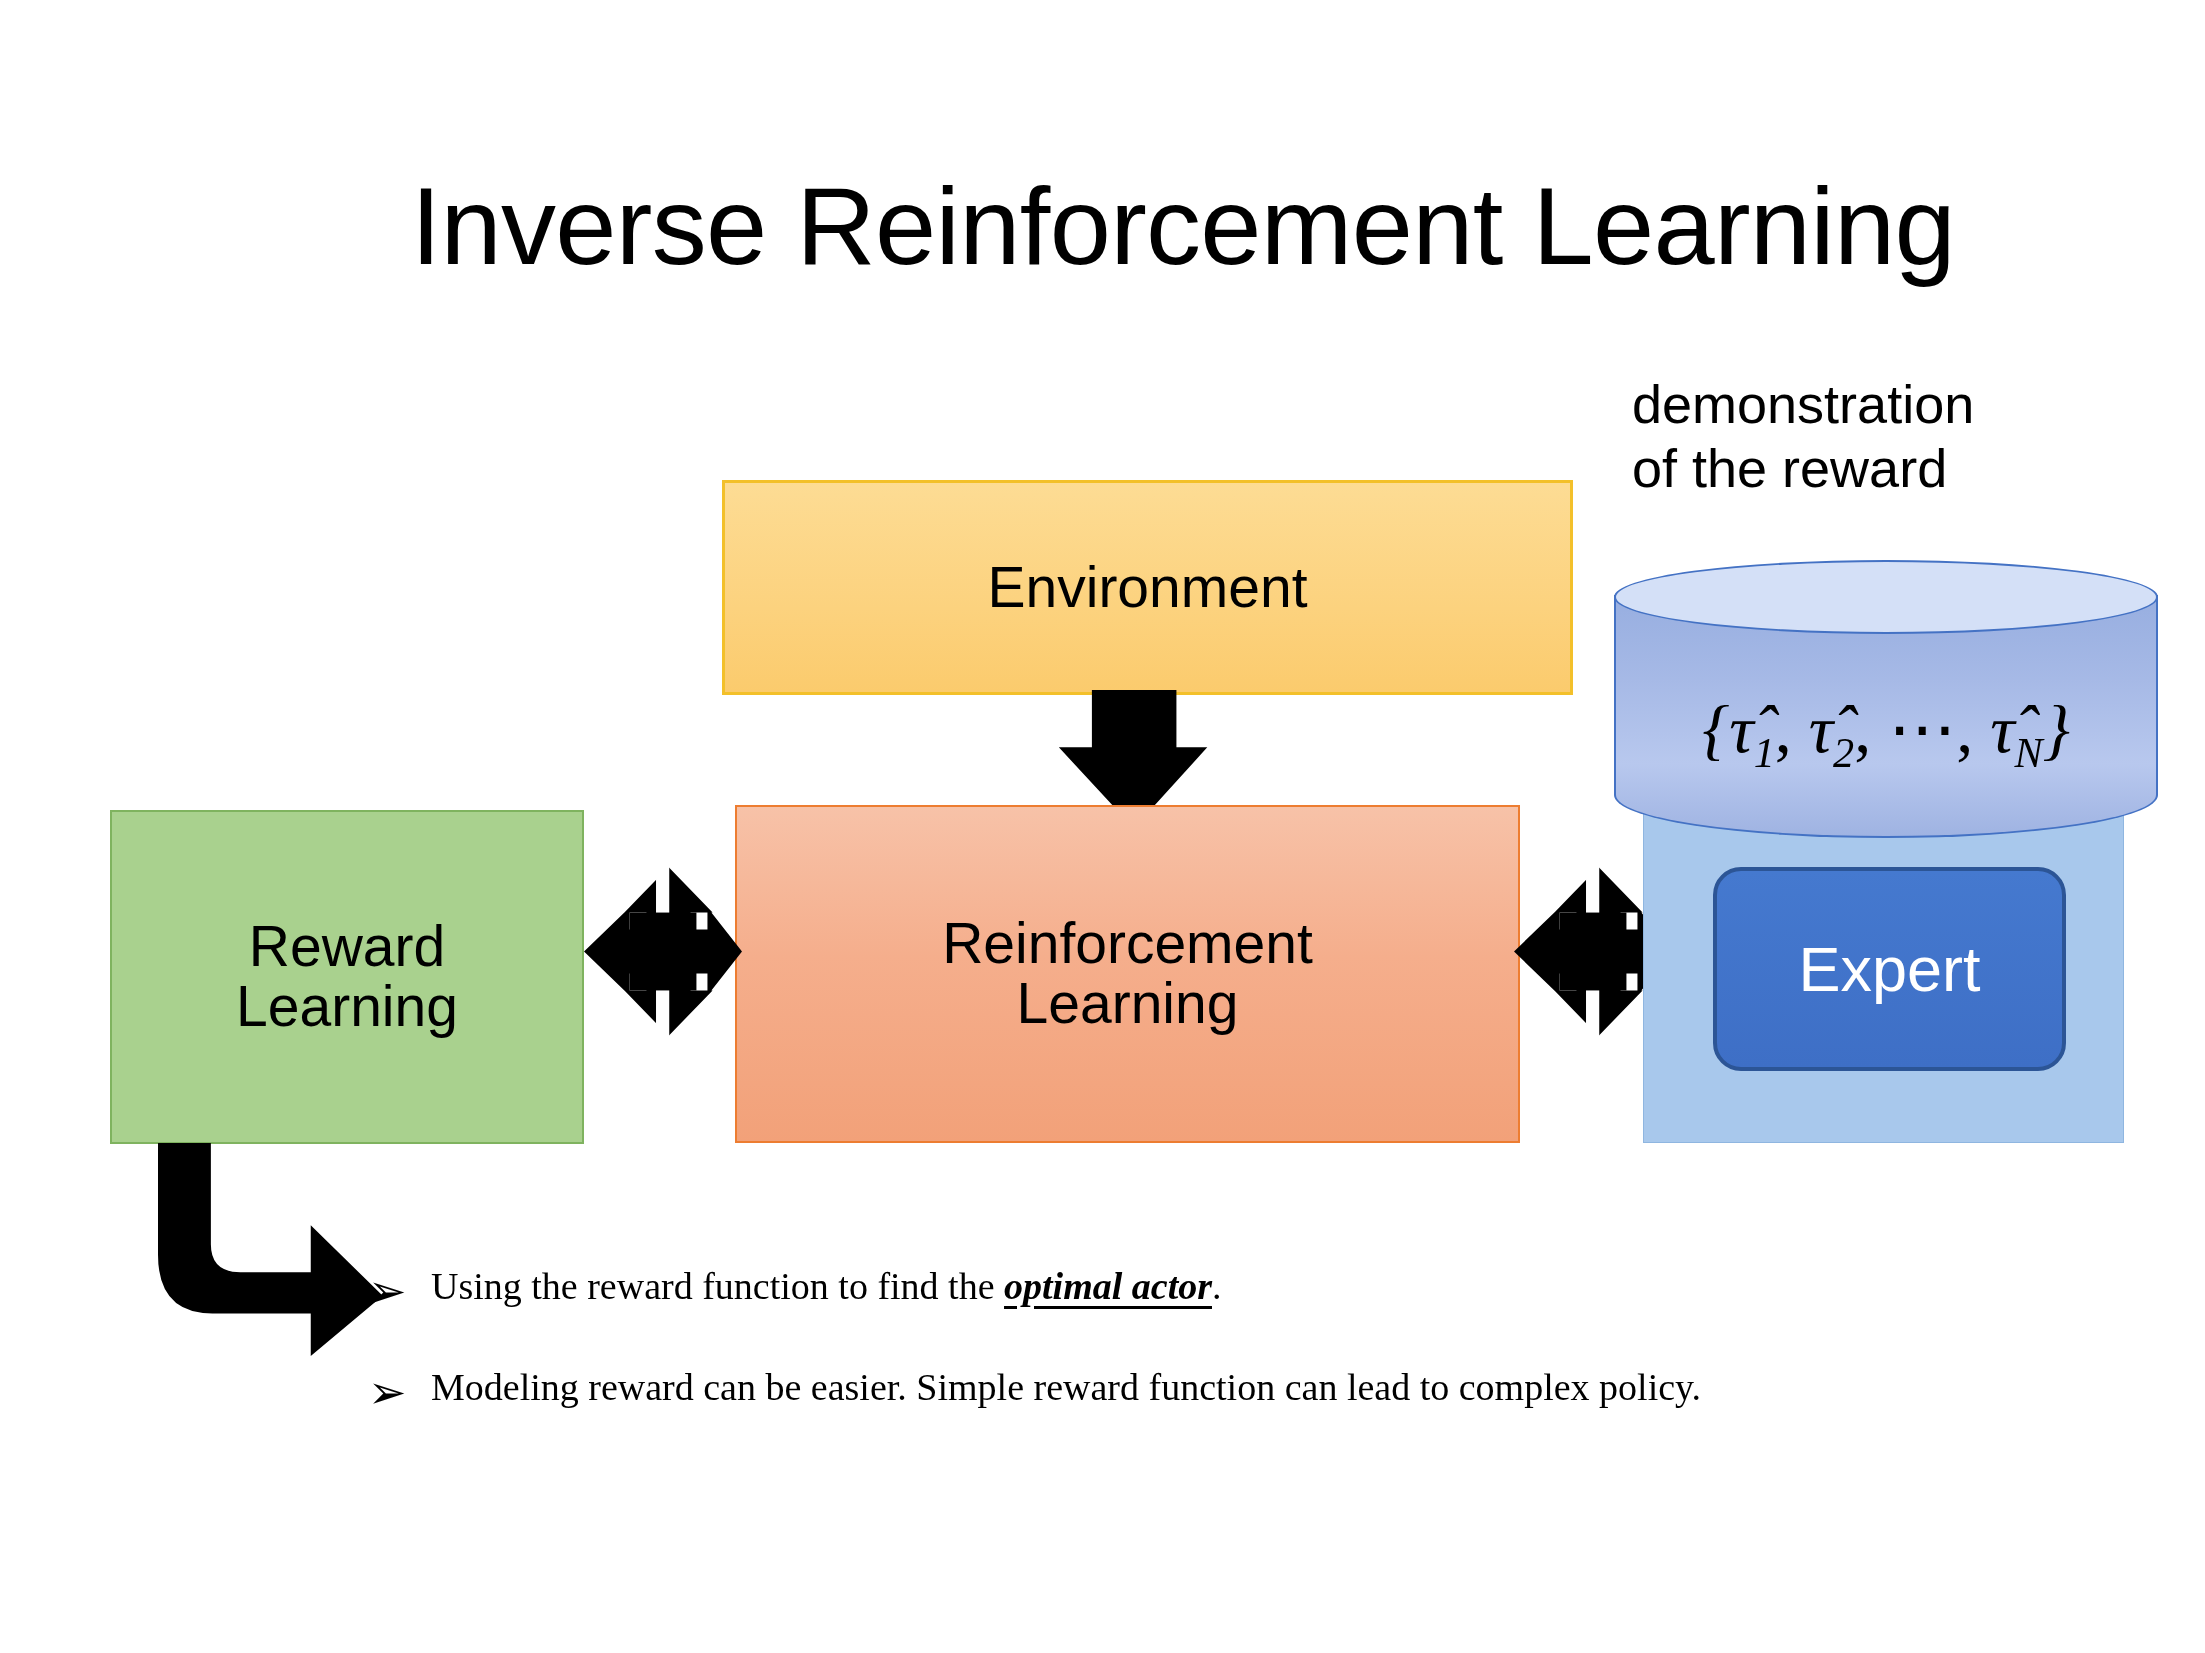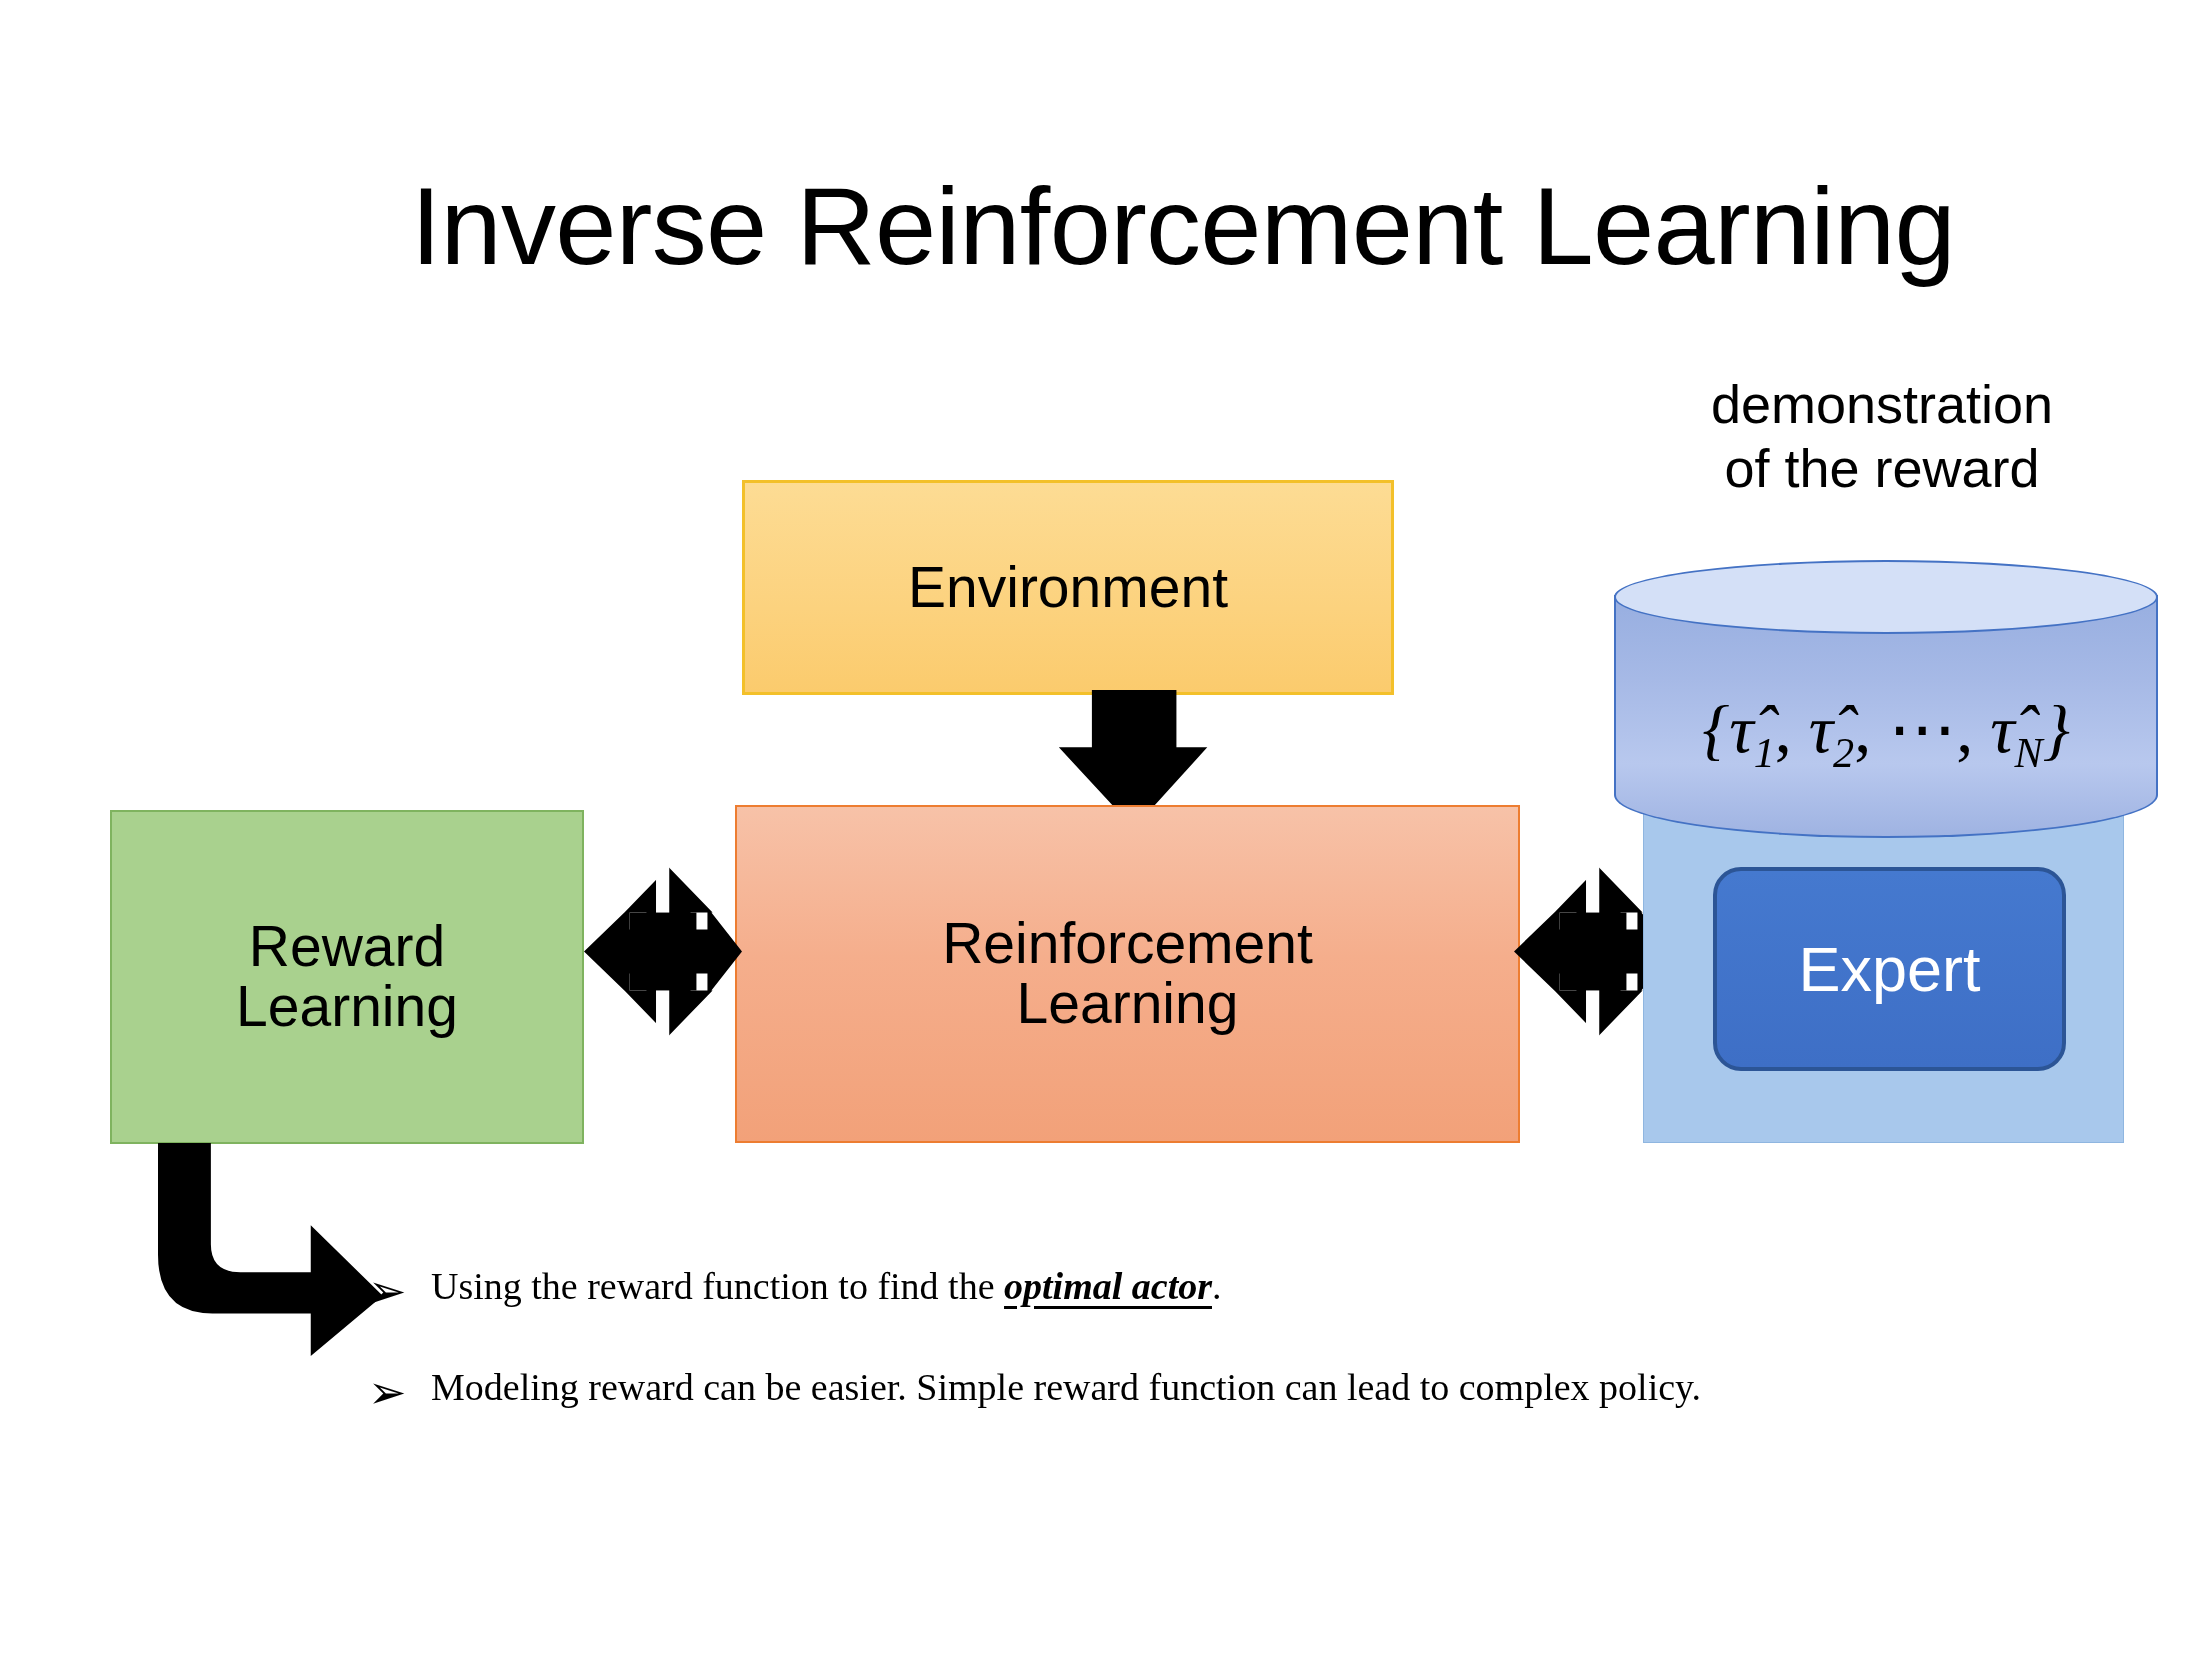--- a/index.html
+++ b/index.html
@@ -40,23 +40,23 @@
     box-sizing: border-box;
     display: flex;
     align-items: center;
     justify-content: center;
     text-align: center;
     color: #000000;
   }
 
   
   #env-box {
-    left: 742px;
+    left: 722px;
     top: 480px;
-    width: 652px;
+    width: 851px;
     height: 215px;
     background: linear-gradient(180deg, #FDDC94 0%, #FCD27E 60%, #FBCB6D 100%);
     border: 3.7px solid #F3C02A;
   }
   #env-label {
     font-size: 57px;
     line-height: 1.1;
   }
 
   
@@ -88,21 +88,21 @@
     font-size: 57px;
     line-height: 1.05;
   }
 
   
   #demo-caption {
     position: absolute;
     left: 1632px;
     top: 373px;
     width: 500px;
-    text-align: center;
+    text-align: left;
     font-size: 54px;
     line-height: 1.18;
     color: #000000;
   }
 
   #expert-bg {
     position: absolute;
     left: 1643px;
     top: 798px;
     width: 481px;

